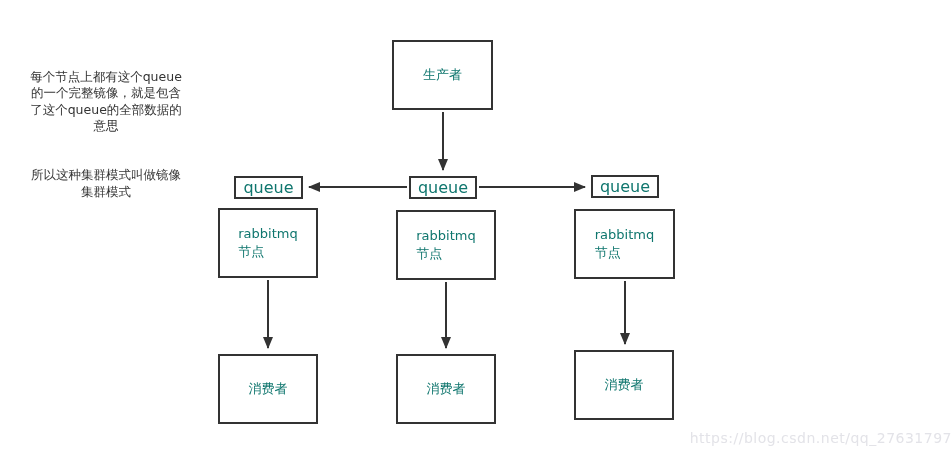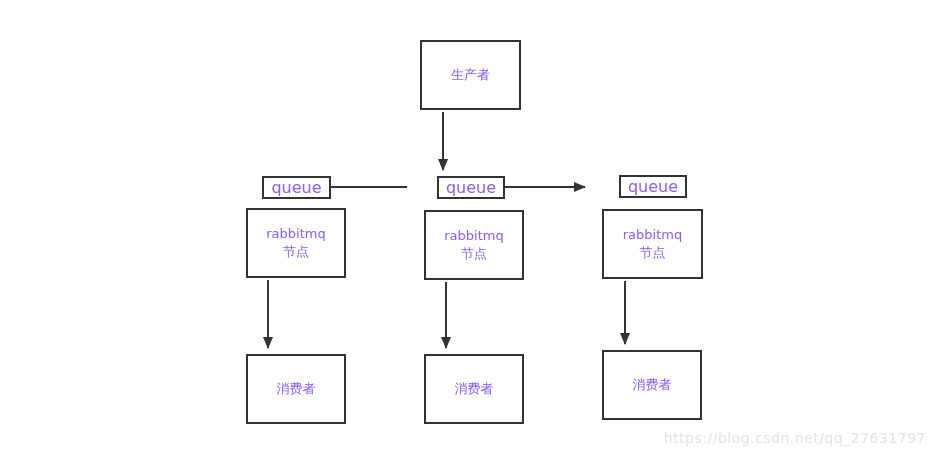--- a/index.html
+++ b/index.html
@@ -13,45 +13,43 @@
     overflow: hidden;
   }
   .box {
     position: absolute;
     box-sizing: border-box;
     border: 2px solid #333333;
     background: #ffffff;
     display: flex;
     align-items: center;
     justify-content: center;
-    text-align: center;
     font-size: 13px;
     line-height: 1.35;
     white-space: pre-line;
-    color: #8b5cf6;
-    margin-left: 28px;
+    color: #0f766e;
   }
   .queue-box { font-size: 16px; }
   .annotation {
     position: absolute;
     font-size: 12.5px;
     line-height: 1.32;
     white-space: pre-line;
     color: #333333;
   }
   .annotation.centered { text-align: center; }
   #arrow-layer {
     position: absolute;
     left: 0; top: 0;
     width: 952px; height: 452px;
     pointer-events: none;
   }
   #watermark {
     position: absolute;
-    right: 26px;
+    right: 0;
     bottom: 6px;
     font-size: 14px;
     color: #e3e3e8;
     letter-spacing: 0.5px;
   }
   
   #producer   { left: 392px; top: 40px;  width: 101px; height: 70px; }
   #queue-0    { left: 234px; top: 176px; width: 69px;  height: 23px; }
   #queue-1    { left: 409px; top: 176px; width: 68px;  height: 23px; }
   #queue-2    { left: 591px; top: 175px; width: 68px;  height: 23px; }
@@ -79,20 +77,28 @@
       </marker>
     </defs>
     <line x1="443" y1="112" x2="443" y2="170" stroke="#333333" stroke-width="2" marker-end="url(#arrowhead)"></line>
     <line x1="407" y1="187" x2="309" y2="187" stroke="#333333" stroke-width="2" marker-end="url(#arrowhead)"></line>
     <line x1="479" y1="187" x2="585" y2="187" stroke="#333333" stroke-width="2" marker-end="url(#arrowhead)"></line>
     <line x1="268" y1="280" x2="268" y2="348" stroke="#333333" stroke-width="2" marker-end="url(#arrowhead)"></line>
     <line x1="446" y1="282" x2="446" y2="348" stroke="#333333" stroke-width="2" marker-end="url(#arrowhead)"></line>
     <line x1="625" y1="281" x2="625" y2="344" stroke="#333333" stroke-width="2" marker-end="url(#arrowhead)"></line>
   </svg>
 
+  <div id="left-note" class="annotation centered">
+    <div class="para1">每个节点上都有这个queue
+的一个完整镜像，就是包含
+了这个queue的全部数据的
+意思</div>
+    <div class="para2">所以这种集群模式叫做镜像
+集群模式</div>
+  </div>
 
 
   <div id="producer" class="box">生产者</div>
 
   <div id="queue-0" class="box queue-box">queue</div>
   <div id="queue-1" class="box queue-box">queue</div>
   <div id="queue-2" class="box queue-box">queue</div>
 
   <div id="node-0" class="box">rabbitmq
 节点</div>

